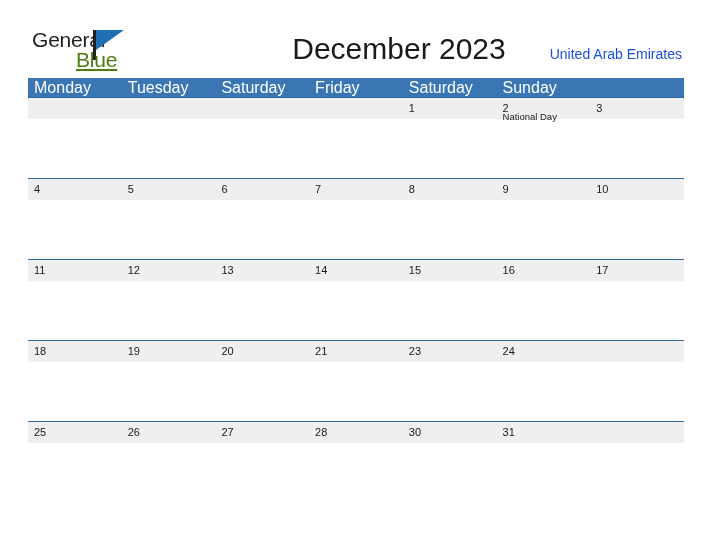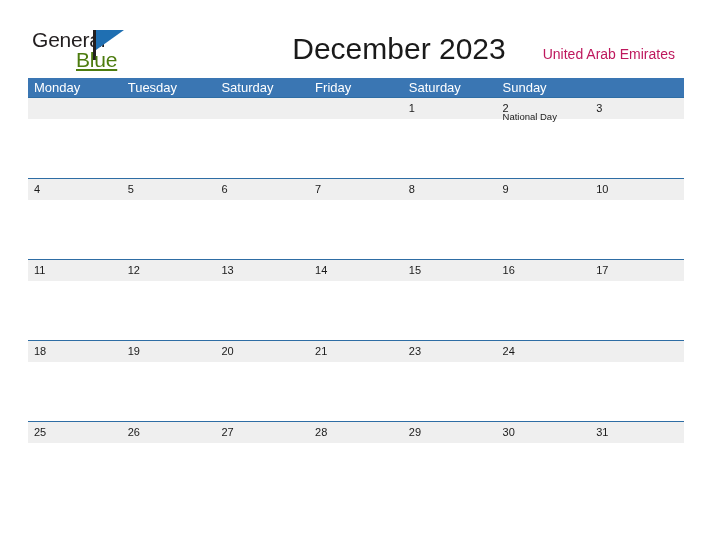--- a/index.html
+++ b/index.html
@@ -91,24 +91,24 @@
     font-size: 30px;
     color: #1a1a1a;
     font-family: "Liberation Sans", sans-serif;
     font-weight: normal;
     letter-spacing: 0px;
     padding-left: 43px;
   }
 
   .country {
     position: absolute;
-    right: 37px;
+    right: 30px;
     top: 46px;
     font-size: 14px;
-    color: #be185d;
+    color: #1d4ed8;
     font-family: "Liberation Sans", sans-serif;
     white-space: nowrap;
   }
 
   
   .calendar {
     position: absolute;
     left: 28px;
     top: 78px;
     width: 656px;
@@ -118,21 +118,21 @@
     display: flex;
     width: 656px;
     height: 19px;
     background: #3a76b3;
   }
   .weekday-cell {
     width: 93.71px;
     box-sizing: border-box;
     padding-left: 6px;
     color: #ffffff;
-    font-size: 13px;
+    font-size: 16px;
     line-height: 19px;
     font-family: "Liberation Sans", sans-serif;
     white-space: nowrap;
     overflow: hidden;
   }
 
   .week-row {
     position: relative;
     width: 656px;
     height: 81px;
@@ -321,23 +321,20 @@
             <div class="day-cell">
               <div class="day-number">26</div>
             </div>
             <div class="day-cell">
               <div class="day-number">27</div>
             </div>
             <div class="day-cell">
               <div class="day-number">28</div>
             </div>
             <div class="day-cell">
-              <div class="day-number">29</div>
-            </div>
-            <div class="day-cell">
               <div class="day-number">30</div>
             </div>
             <div class="day-cell">
               <div class="day-number">31</div>
             </div>
           </div>
         </div>
       </div>
   </div>
 

